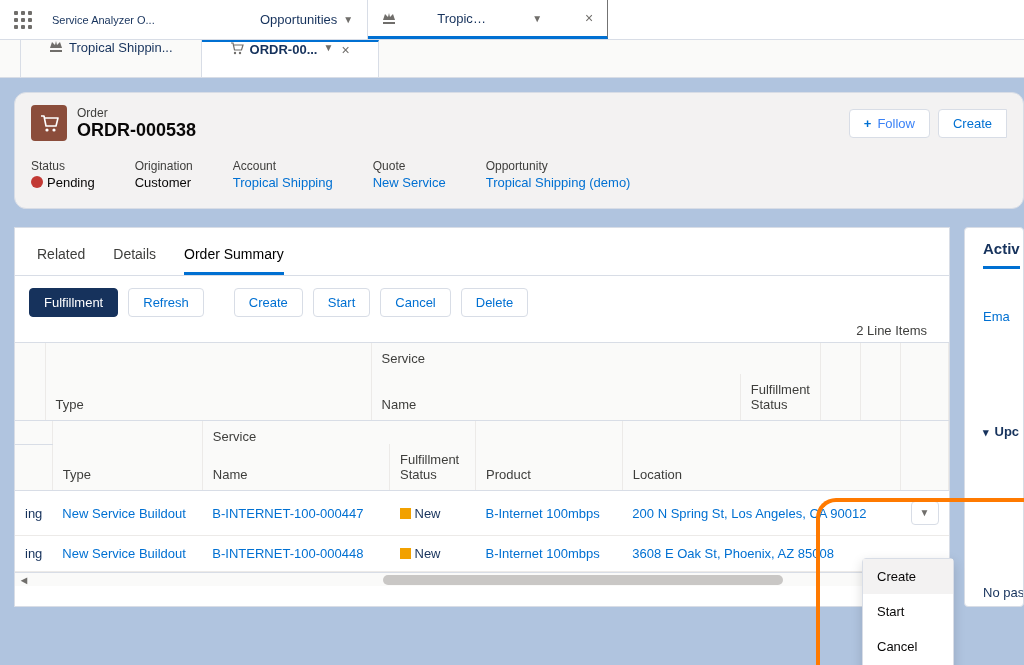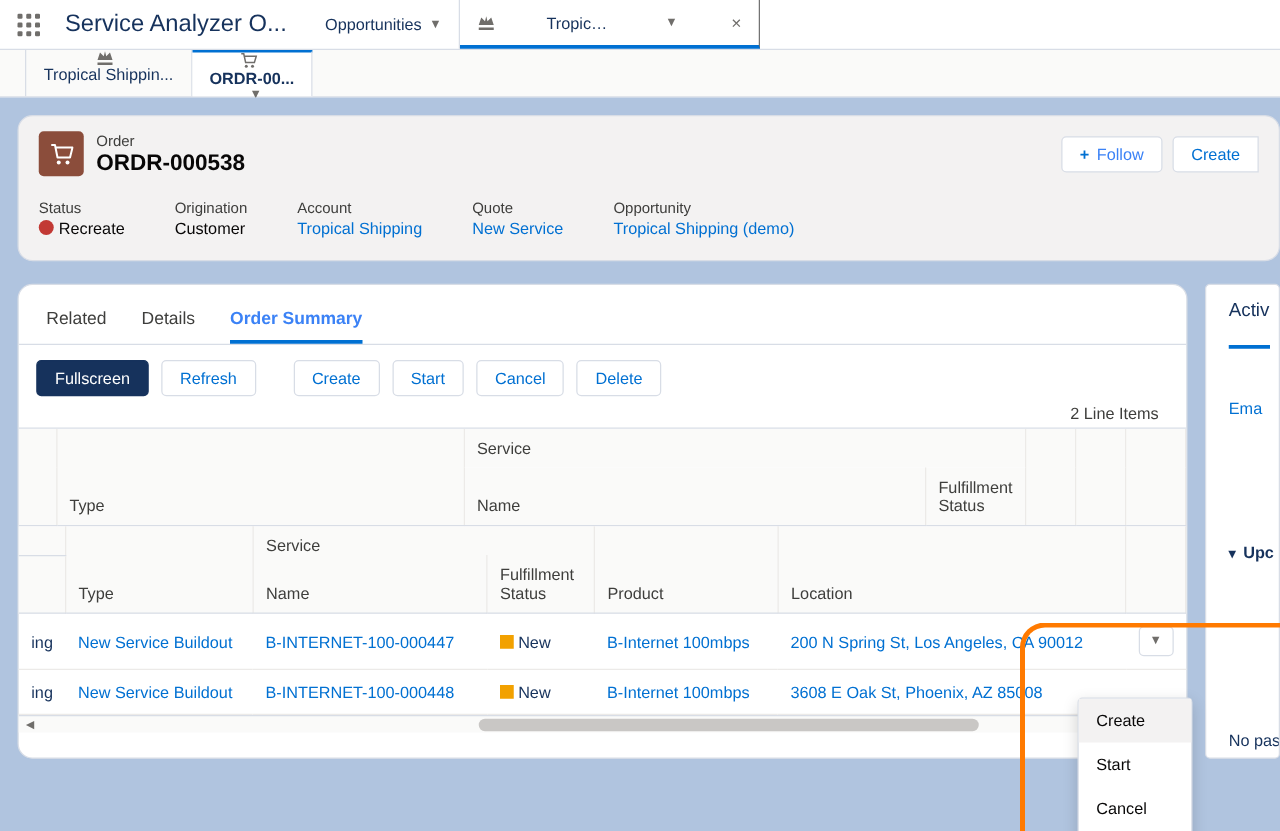--- a/index.html
+++ b/index.html
@@ -2,30 +2,30 @@
 <html><head>
 <meta charset="utf-8">
 <style>
   * { box-sizing: border-box; }
   html, body { margin: 0; padding: 0; font-family: -apple-system, BlinkMacSystemFont, "Segoe UI", Arial, sans-serif; font-size: 13px; color: #16325c; background: #fff; width: 1024px; height: 665px; overflow: hidden; }
   
   .topbar { display: flex; align-items: stretch; height: 40px; border-bottom: 1px solid #d8dde6; }
   .app-launch { width: 46px; display: flex; align-items: center; justify-content: center; }
   .waffle { width: 18px; height: 18px; display: grid; grid-template-columns: repeat(3,4px); grid-template-rows: repeat(3,4px); gap: 3px; }
   .waffle span { background: #706e6b; width: 4px; height: 4px; border-radius: 1px; }
-  .app-name { flex: 0 0 200px; display: flex; align-items: center; font-size: 19px; font-weight: 400; padding: 0 6px; color: #16325c; white-space: nowrap; overflow: hidden; text-overflow: ellipsis; }
+  .app-name { flex: 0 0 200px; display: flex; align-items: center; font-size: 11px; font-weight: 400; padding: 0 6px; color: #16325c; white-space: nowrap; overflow: hidden; text-overflow: ellipsis; }
   .nav-tab { display: flex; align-items: center; padding: 0 14px; border-right: 1px solid #d8dde6; font-size: 13px; position: relative; white-space: nowrap; }
   .nav-tab .nav-label { margin-right: 6px; }
   .nav-tab .caret { font-size: 10px; color: #706e6b; }
   .nav-tab.current { border-bottom: 3px solid #0070d2; }
   .nav-tab .crown { margin-right: 6px; }
   .nav-tab .close { margin-left: 8px; font-size: 14px; color: #706e6b; }
   
   .subbar { display: flex; align-items: stretch; height: 38px; border-bottom: 1px solid #d8dde6; padding-left: 20px; background: #fafaf9; }
-  .sub-tab { display: flex; align-items: center; padding: 0 14px; border-right: 1px solid #d8dde6; font-size: 13px; position: relative; white-space: nowrap; flex-direction: column; }
+  .sub-tab { display: flex; align-items: flex-start; padding: 0 28px; border-right: 1px solid #d8dde6; font-size: 13px; position: relative; white-space: nowrap; }
   .sub-tab.active { background: #fff; border-top: 2px solid #0070d2; }
   .sub-tab .close { margin-left: 8px; font-size: 14px; color: #706e6b; }
   .sub-tab .caret { margin-left: 6px; font-size: 10px; color: #706e6b; }
   
   .canvas { background: #b0c4df; padding: 14px 0 0 14px; height: calc(665px - 40px - 38px); position: relative; }
   
   .record-card { background: #f3f2f2; border: 1px solid #d8dde6; border-radius: 12px; padding: 12px 16px 18px; margin-right: 0; }
   .record-head { display: flex; align-items: center; }
   .rec-icon { width: 36px; height: 36px; background: #8b4d3b; border-radius: 4px; display: flex; align-items: center; justify-content: center; margin-right: 10px; }
   .rec-titleblock { flex: 1 1 auto; }
@@ -35,26 +35,26 @@
   .sl-btn { background: #fff; border: 1px solid #d8dde6; border-radius: 4px; padding: 6px 14px; font-size: 13px; color: #0070d2; display: flex; align-items: center; gap: 6px; cursor: pointer; }
   .sl-btn.dark { background: #16325c; color: #fff; border-color: #16325c; }
   
   .fieldrow { display: flex; gap: 40px; margin-top: 18px; font-size: 13px; flex-wrap: nowrap; }
   .fld-label { font-size: 12px; color: #3e3e3c; margin-bottom: 2px; }
   .fld-val { color: #080707; }
   .fld-val a, .fld-val.link { color: #0070d2; text-decoration: none; }
   .status-dot { display: inline-block; width: 12px; height: 12px; border-radius: 50%; background: #c23934; margin-right: 4px; vertical-align: -1px; }
   
   .detail-row { display: flex; gap: 14px; margin-top: 18px; }
-  .main-panel { flex: 1 1 auto; background: #fff; border: 1px solid #d8dde6; border-radius: 12px; padding: 12px 0 0; min-width: 0; }
+  .main-panel { flex: 1 1 auto; background: #fff; border: 1px solid #d8dde6; border-radius: 0; padding: 12px 0 0; min-width: 0; }
   .side-panel { flex: 0 0 60px; background: #fff; border: 1px solid #d8dde6; border-radius: 4px; padding: 12px 0 0 18px; overflow: hidden; position: relative; min-height: 380px; }
   
   .ptabs { display: flex; gap: 28px; padding: 0 22px; border-bottom: 1px solid #d8dde6; }
   .ptab { padding: 6px 0 10px; font-size: 14px; color: #3e3e3c; cursor: pointer; }
-  .ptab.active { color: #3b82f6; font-weight: 700; border-bottom: 3px solid #0070d2; }
+  .ptab.active { color: #000000; font-weight: 400; border-bottom: 3px solid #0070d2; }
   .action-row { display: flex; gap: 10px; padding: 12px 14px 6px; align-items: center; flex-wrap: wrap; }
   .line-count { text-align: right; padding: 0 22px 4px; font-size: 13px; color: #3e3e3c; }
   
   .tbl-wrap { overflow-x: auto; border-top: 1px solid #d8dde6; position: relative; }
   table.datagrid { border-collapse: collapse; width: 100%; font-size: 13px; min-width: 900px; }
   table.datagrid th { text-align: left; font-weight: 400; color: #3e3e3c; background: #fafaf9; padding: 8px 10px; border-bottom: 1px solid #d8dde6; border-right: 1px solid #eceae8; vertical-align: bottom; }
   table.datagrid th.group { border-bottom: none; }
   table.datagrid td { padding: 10px 10px; border-bottom: 1px solid #eceae8; white-space: nowrap; vertical-align: middle; }
   td.linkcol { color: #0070d2; }
   .fs-sq { display:inline-block; width:11px; height:11px; background:#f2a100; margin-right:4px; vertical-align:-1px; }
@@ -63,21 +63,21 @@
   .hscroll { height: 14px; background: #fafaf9; border-top: 1px solid #d8dde6; display:flex; align-items:center; }
   .hscroll .thumb { height:10px; background:#c9c7c5; margin-left:350px; width:400px; border-radius:5px; }
   .hscroll .arrow { width:18px; text-align:center; color:#706e6b; font-size:11px; }
   
   .dropdown { position: absolute; right: 70px; top: 480px; width: 92px; background: #fff; border: 1px solid #d8dde6; border-radius: 4px; box-shadow: 0 4px 12px rgba(0,0,0,0.15); z-index: 50; }
   .dropdown .menu-item { padding: 10px 14px; font-size: 13px; color: #080707; cursor: pointer; }
   .dropdown .menu-item:hover, .dropdown .menu-item.hover { background: #f3f2f2; }
   
   .highlight-box { position: absolute; right: 0px; top: 420px; width: 208px; height: 232px; border: 4px solid #ff7a00; border-right: none; border-radius: 20px 0 0 20px; pointer-events: none; z-index: 60; }
   
-  .side-title { font-size: 15px; font-weight: 400; border-bottom: 3px solid #0070d2; display:inline-block; padding-bottom: 19px; }
+  .side-title { font-size: 15px; font-weight: 700; border-bottom: 3px solid #0070d2; display:inline-block; padding-bottom: 9px; }
   .side-item { color:#0070d2; margin-top: 40px; white-space: nowrap; }
   .side-upc { margin-top: 100px; white-space: nowrap; font-weight:700; }
   .side-upc .chev { font-size: 11px; margin-right:6px; display:inline-block; }
   .side-nopast { position:absolute; bottom: 6px; left: 18px; white-space:nowrap; }
   .crown svg, .cart svg { display:block; }
 </style>
 </head>
 <body>
 
 <div class="topbar">
@@ -156,21 +156,21 @@
         </div>
         <div class="sl-btn" style="border-radius:4px 0 0 4px;">
           <span>Create</span>
         </div>
       </div>
     </div>
 
     <div class="fieldrow">
       <div>
         <div class="fld-label">Status</div>
-        <div class="fld-val"><span class="status-dot"></span><span>Recreate</span></div>
+        <div class="fld-val"><span class="status-dot"></span><span>Pending</span></div>
       </div>
       <div>
         <div class="fld-label">Origination</div>
         <div class="fld-val">Customer</div>
       </div>
       <div>
         <div class="fld-label">Account</div>
         <div class="fld-val link">Tropical Shipping</div>
       </div>
       <div>
@@ -186,21 +186,21 @@
 
   <div class="detail-row">
     <div class="main-panel">
       <div class="ptabs">
         <div class="ptab">Related</div>
         <div class="ptab">Details</div>
         <div class="ptab active">Order Summary</div>
       </div>
 
       <div class="action-row">
-        <div class="sl-btn dark">Fullscreen</div>
+        <div class="sl-btn dark">Fulfillment</div>
         <div class="sl-btn">Refresh</div>
         <div style="width:10px;"></div>
         <div class="sl-btn">Create</div>
         <div class="sl-btn">Start</div>
         <div class="sl-btn">Cancel</div>
         <div class="sl-btn">Delete</div>
         <div style="width:20px;"></div>
       </div>
       <div class="line-count">2 Line Items</div>
 

